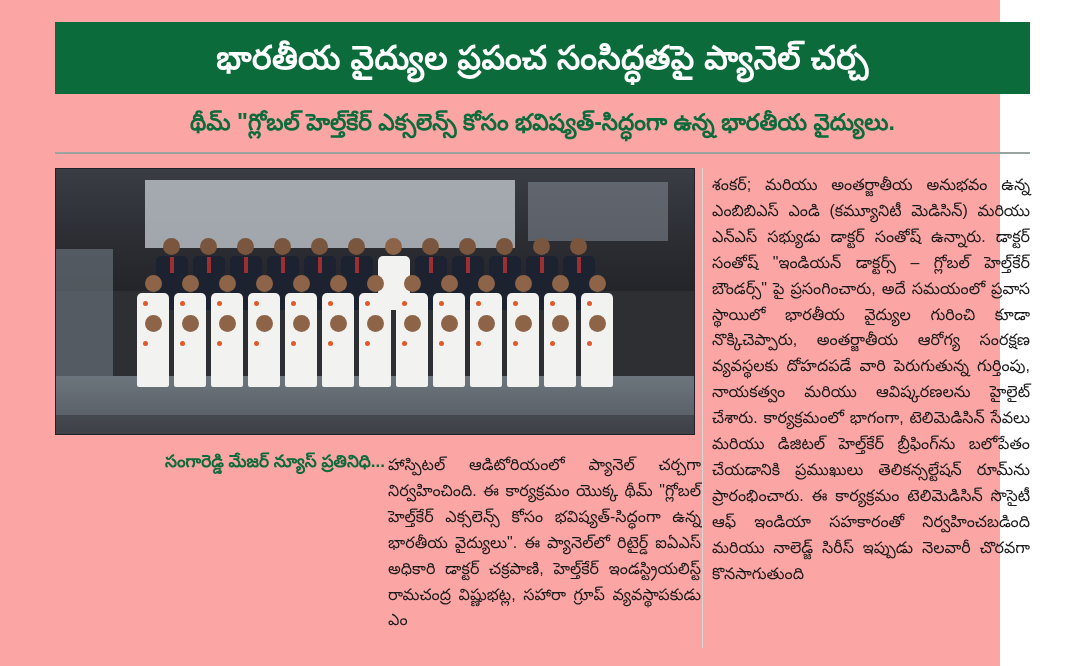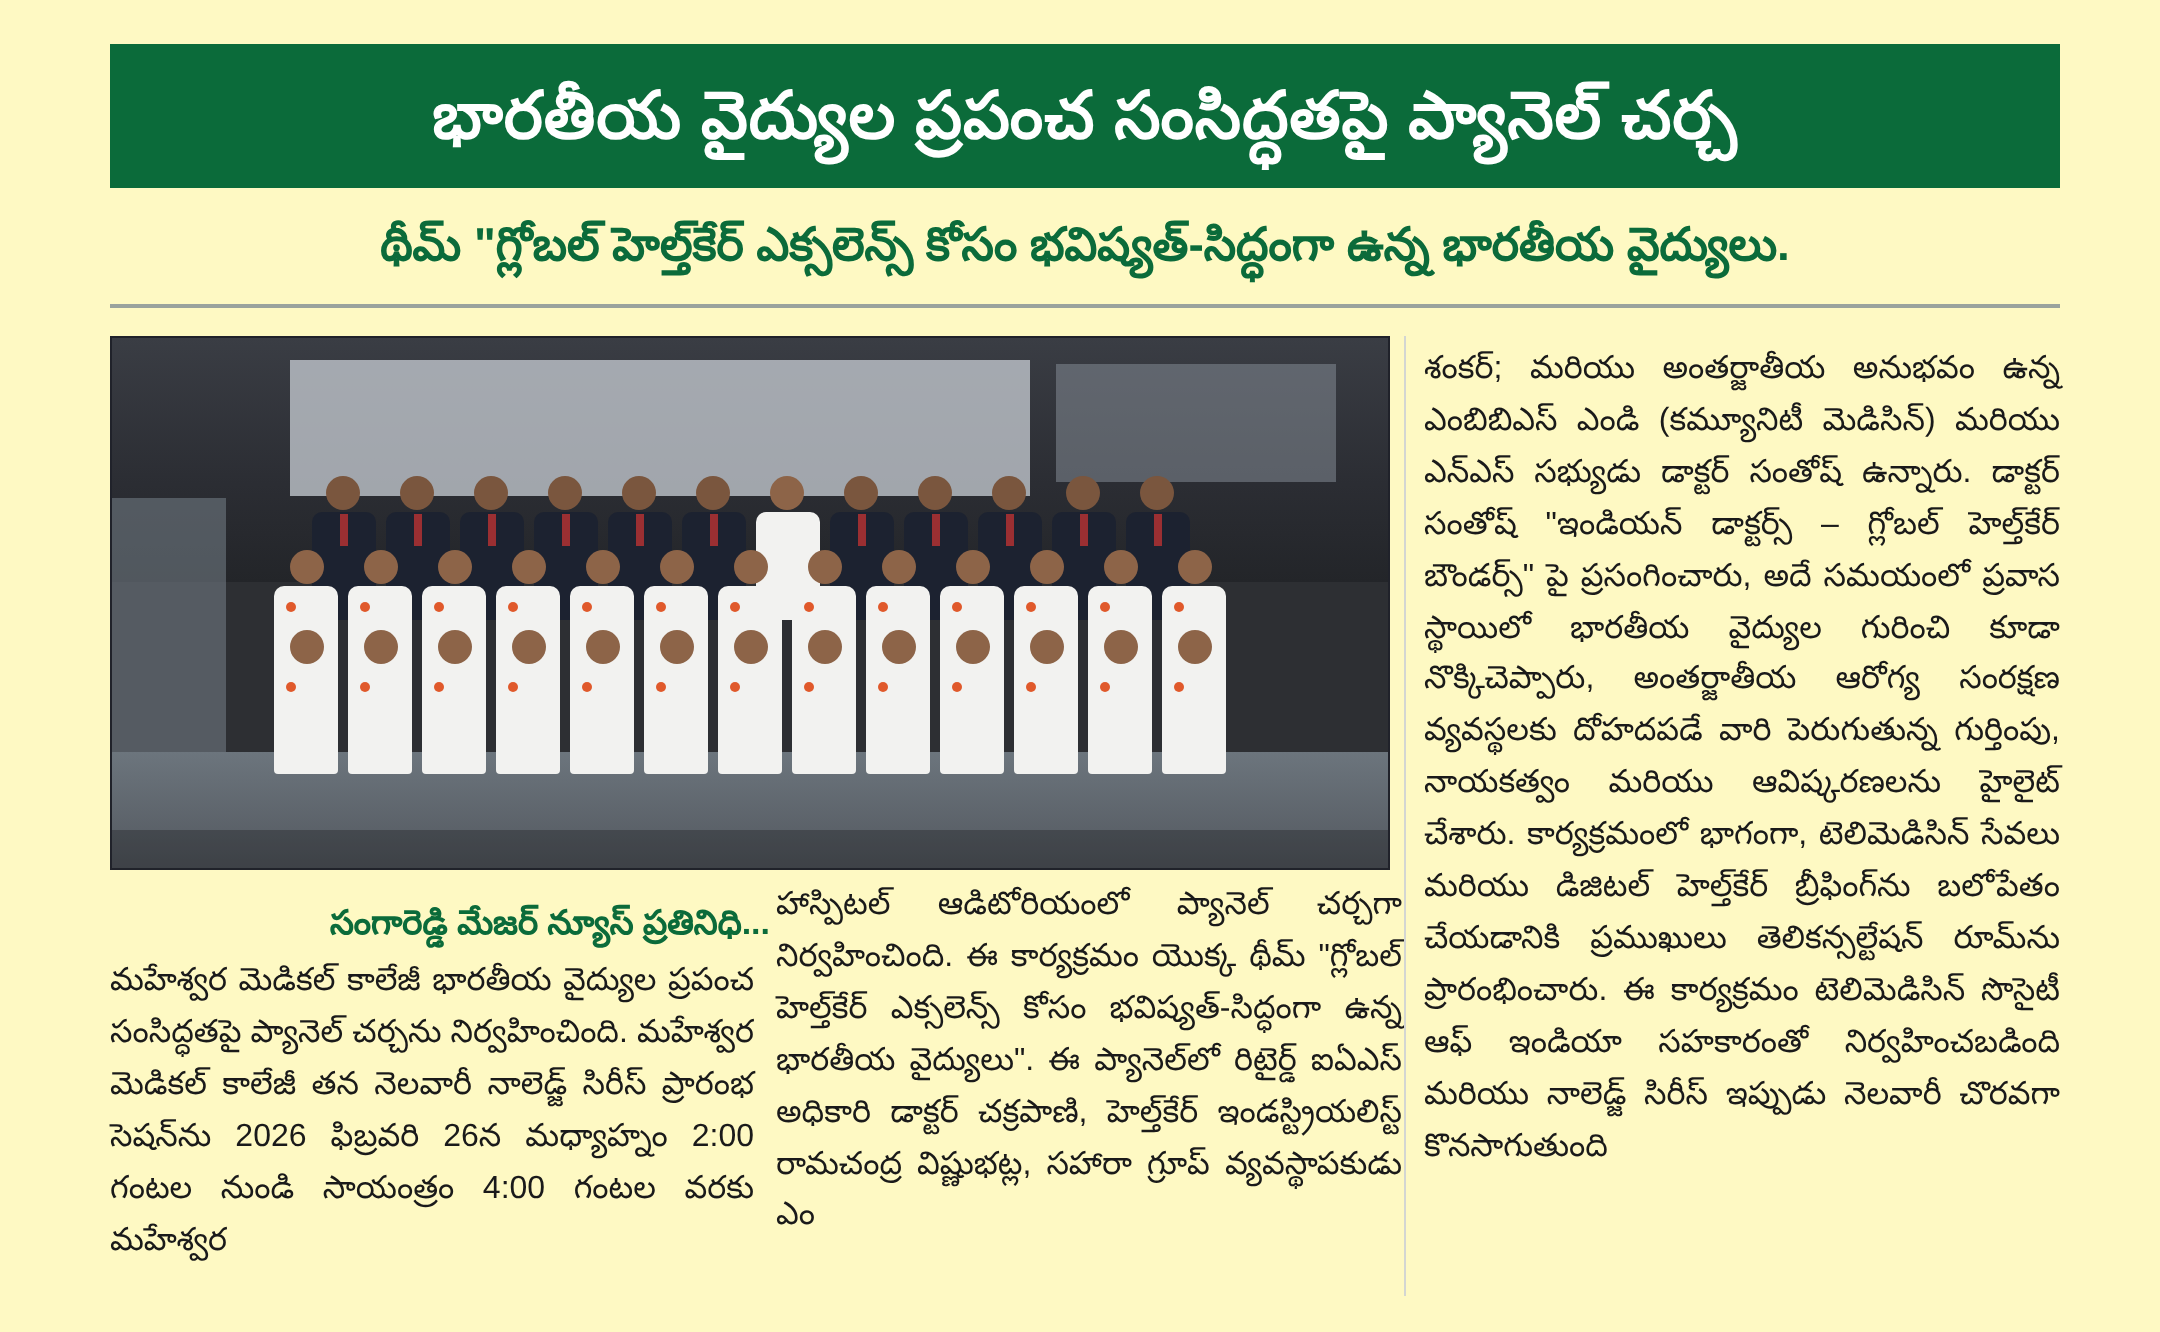--- a/index.html
+++ b/index.html
@@ -9,23 +9,23 @@
   }
   body {
     width: 1080px;
     height: 666px;
     overflow: hidden;
     font-family: "Liberation Sans", sans-serif;
     color: #111111;
   }
   .page {
     position: relative;
-    width: 1080px;
+    width: 1000px;
     height: 666px;
-    background: #fef9c3;
+    background: #fca5a5;
     box-sizing: border-box;
     padding: 0;
   }
 
   
   .banner {
     position: absolute;
     left: 55px;
     top: 22px;
     width: 975px;
@@ -186,21 +186,21 @@
     text-align: justify;
     text-justify: inter-word;
   }
   .col1 {
     left: 55px;
     top: 478px;
     width: 322px;
   }
   .col2 {
     left: 388px;
-    top: 440px;
+    top: 452px;
     width: 313px;
   }
   .col3 {
     left: 712px;
     top: 172px;
     width: 318px;
   }
   .col3 p, .col2 p, .col1 p { margin: 0; }
   .vdiv {
     position: absolute;
@@ -427,23 +427,20 @@
           <div class="body"></div>
           <div class="badge"></div>
         </div>
     </div>
 
     <div class="photo-caption-strip"></div>
   </div>
 
   <div class="byline">సంగారెడ్డి మేజర్ న్యూస్ ప్రతినిధి...</div>
 
-  <div class="col col1">
-    <p>మహేశ్వర మెడికల్ కాలేజీ భారతీయ వైద్యుల ప్రపంచ సంసిద్ధతపై ప్యానెల్ చర్చను నిర్వహించింది. మహేశ్వర మెడికల్ కాలేజీ తన నెలవారీ నాలెడ్జ్ సిరీస్ ప్రారంభ సెషన్‌ను 2026 ఫిబ్రవరి 26న మధ్యాహ్నం 2:00 గంటల నుండి సాయంత్రం 4:00 గంటల వరకు మహేశ్వర</p>
-  </div>
 
   <div class="col col2">
     <p>హాస్పిటల్ ఆడిటోరియంలో ప్యానెల్ చర్చగా నిర్వహించింది. ఈ కార్యక్రమం యొక్క థీమ్ "గ్లోబల్ హెల్త్‌కేర్ ఎక్సలెన్స్ కోసం భవిష్యత్-సిద్ధంగా ఉన్న భారతీయ వైద్యులు". ఈ ప్యానెల్‌లో రిటైర్డ్ ఐఏఎస్ అధికారి డాక్టర్ చక్రపాణి, హెల్త్‌కేర్ ఇండస్ట్రియలిస్ట్ రామచంద్ర విష్ణుభట్ల, సహారా గ్రూప్ వ్యవస్థాపకుడు ఎం</p>
   </div>
 
   <div class="vdiv v1"></div>
 
   <div class="col col3">
     <p>శంకర్; మరియు అంతర్జాతీయ అనుభవం ఉన్న ఎంబిబిఎస్ ఎండి (కమ్యూనిటీ మెడిసిన్) మరియు ఎన్ఎస్ సభ్యుడు డాక్టర్ సంతోష్ ఉన్నారు. డాక్టర్ సంతోష్ "ఇండియన్ డాక్టర్స్ – గ్లోబల్ హెల్త్‌కేర్ బౌండర్స్" పై ప్రసంగించారు, అదే సమయంలో ప్రవాస స్థాయిలో భారతీయ వైద్యుల గురించి కూడా నొక్కిచెప్పారు, అంతర్జాతీయ ఆరోగ్య సంరక్షణ వ్యవస్థలకు దోహదపడే వారి పెరుగుతున్న గుర్తింపు, నాయకత్వం మరియు ఆవిష్కరణలను హైలైట్ చేశారు. కార్యక్రమంలో భాగంగా, టెలిమెడిసిన్ సేవలు మరియు డిజిటల్ హెల్త్‌కేర్ బ్రీఫింగ్‌ను బలోపేతం చేయడానికి ప్రముఖులు తెలికన్సల్టేషన్ రూమ్‌ను ప్రారంభించారు. ఈ కార్యక్రమం టెలిమెడిసిన్ సొసైటీ ఆఫ్ ఇండియా సహకారంతో నిర్వహించబడింది మరియు నాలెడ్జ్ సిరీస్ ఇప్పుడు నెలవారీ చొరవగా కొనసాగుతుంది</p>
   </div>

